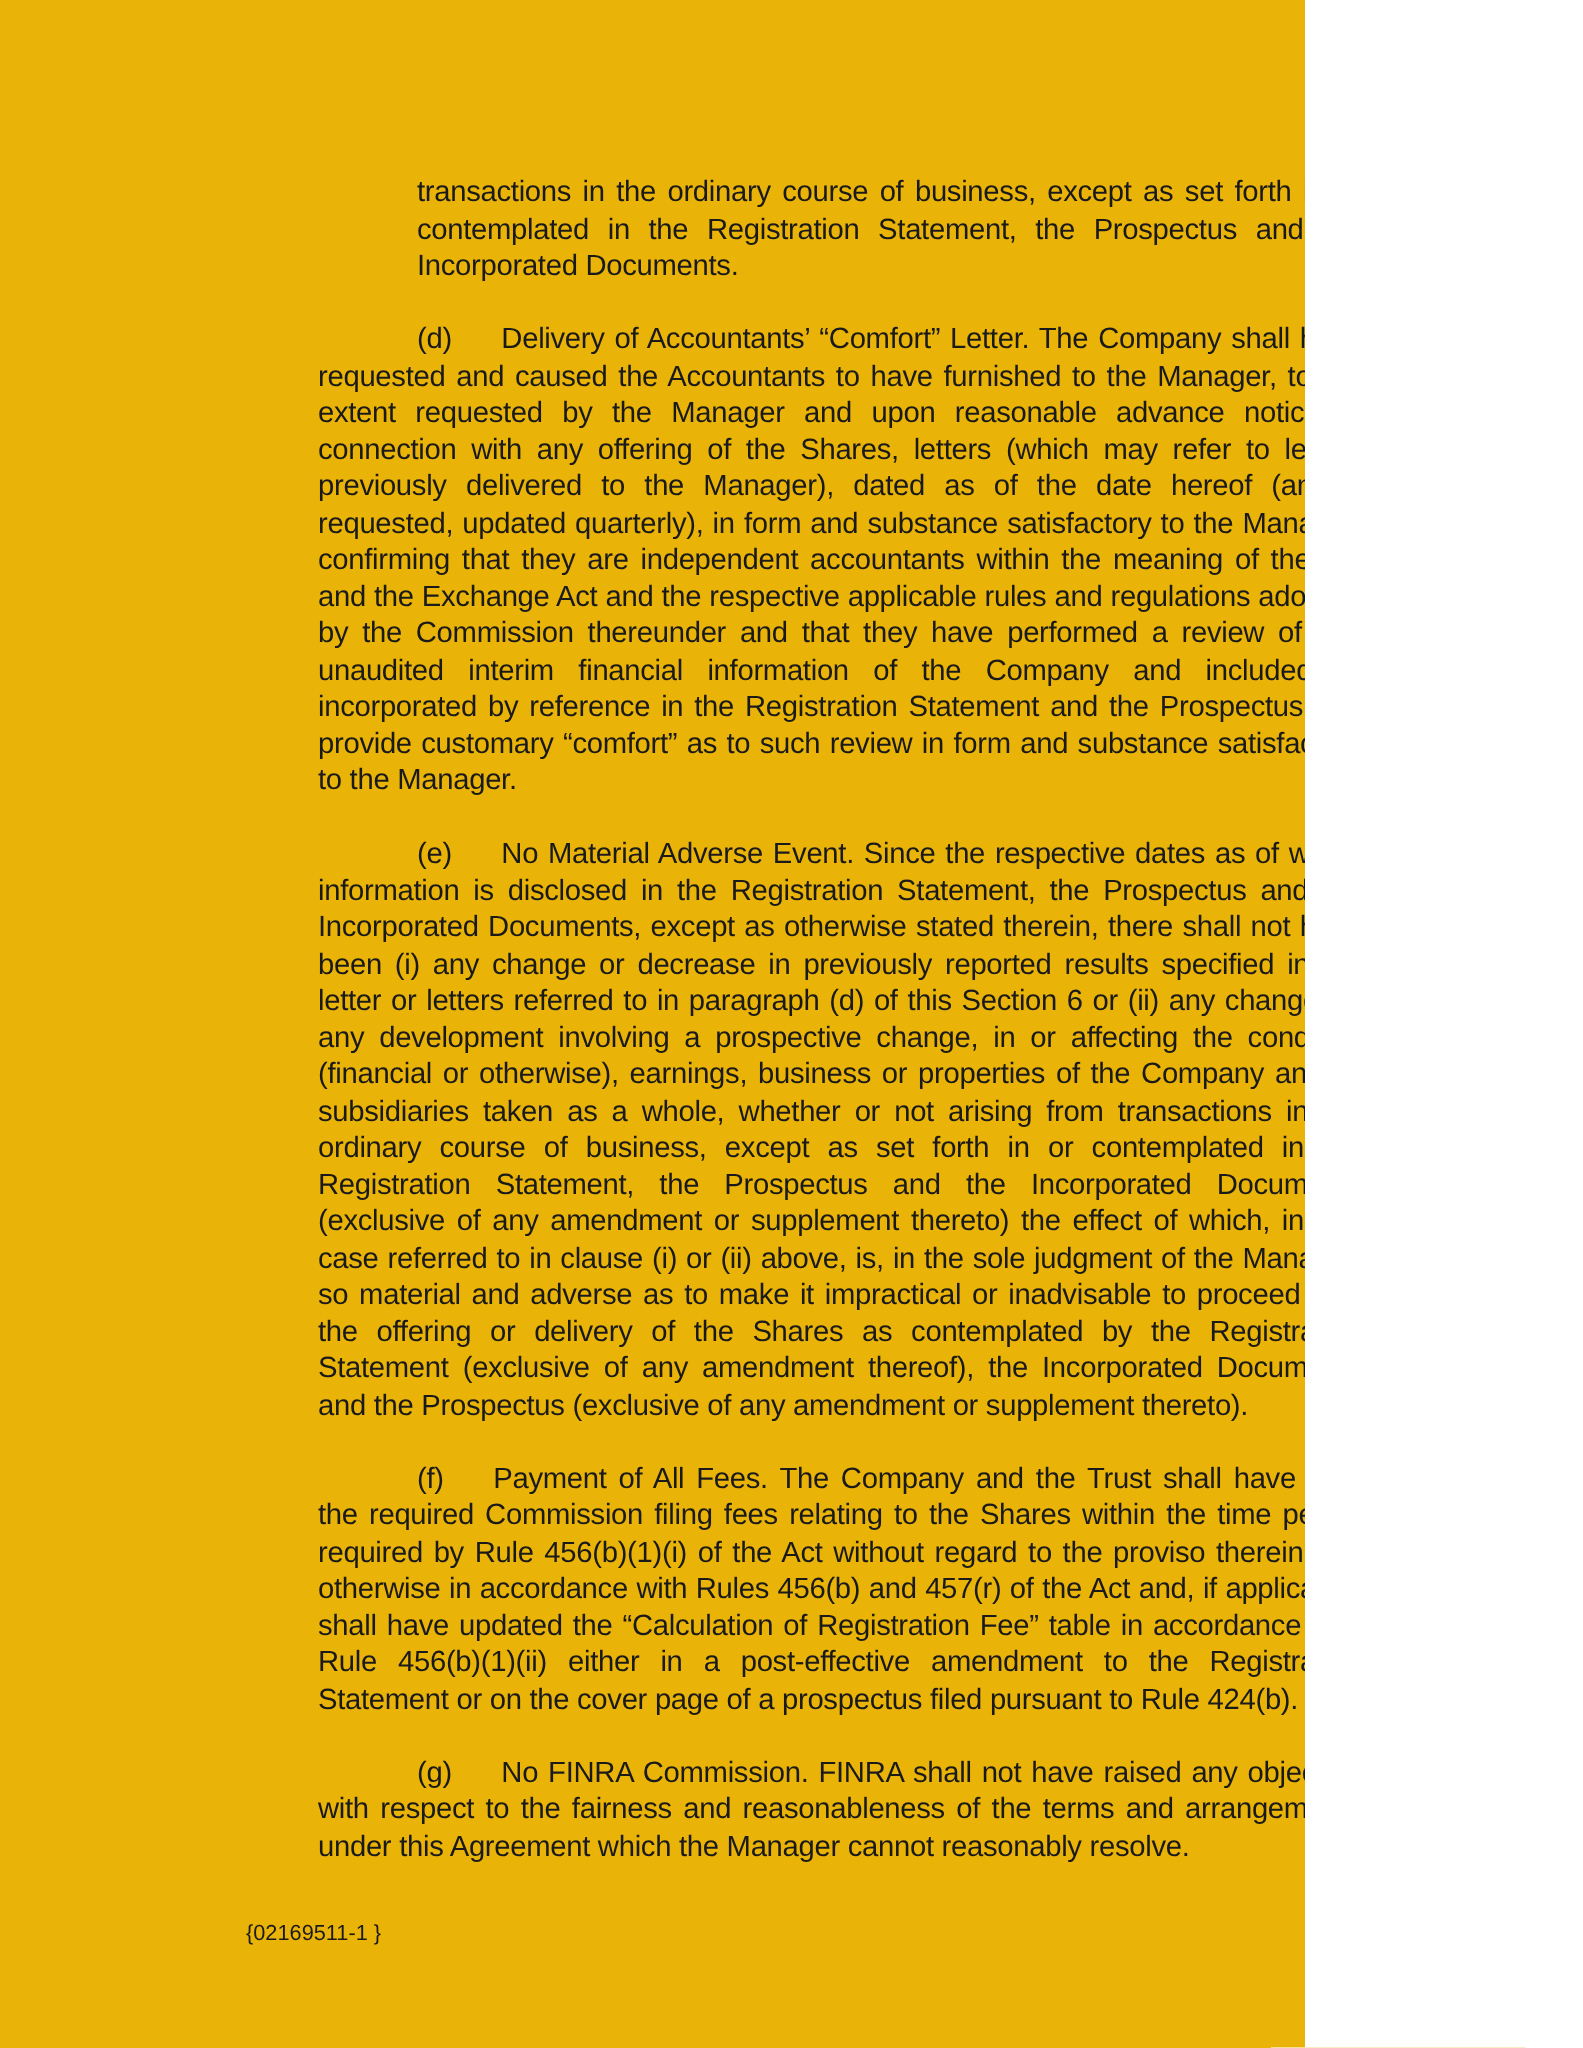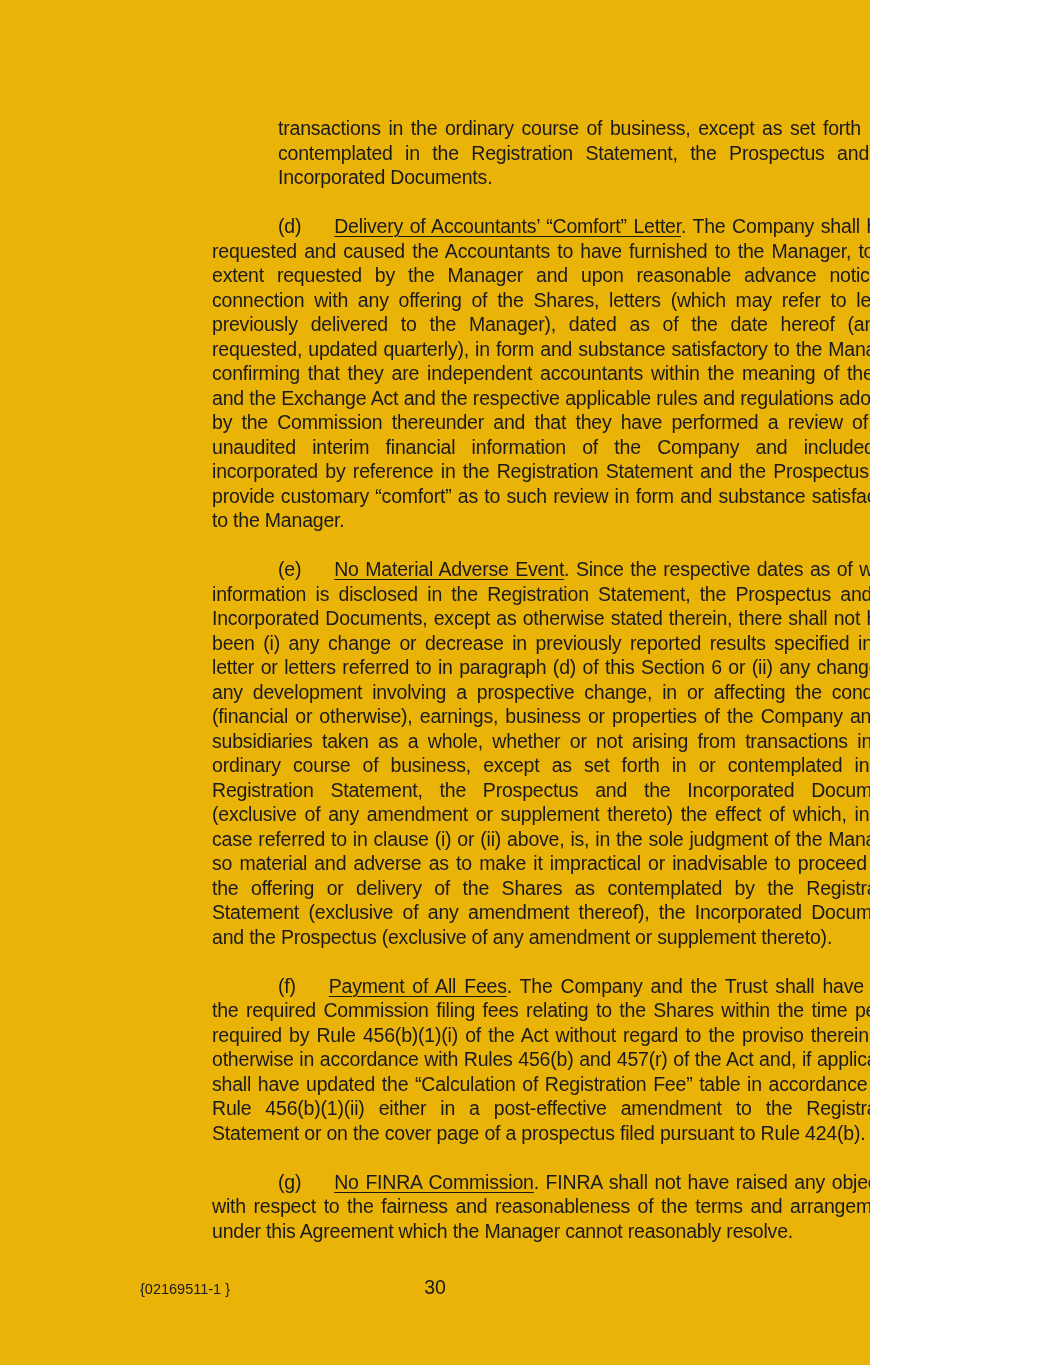--- a/index.html
+++ b/index.html
@@ -32,27 +32,26 @@
   }
   .para {
     margin: 24.5px 0 0 0;
     text-indent: 66px;
   }
   .tab {
     display: inline-block;
     width: 33px;
   }
   .phead {
-    text-decoration: underline;
     text-underline-offset: 3px;
     text-decoration-thickness: 1.3px;
   }
   .footer-docid {
     position: absolute;
-    left: 140px;
+    left: 164px;
     top: 1281px;
     font-size: 14.5px;
     letter-spacing: 0;
     color: #1a1a1a;
   }
   .footer-pagenum {
     position: absolute;
     left: 0;
     top: 1276px;
     width: 100%;
@@ -75,14 +74,13 @@
     <p class="para"><span>(e)</span><span class="tab"></span><span class="phead">No Material Adverse Event</span><span>. Since the respective dates as of which information is disclosed in the Registration Statement, the Prospectus and the Incorporated Documents, except as otherwise stated therein, there shall not have been (i) any change or decrease in previously reported results specified in the letter or letters referred to in paragraph (d) of this Section 6 or (ii) any change, or any development involving a prospective change, in or affecting the condition (financial or otherwise), earnings, business or properties of the Company and its subsidiaries taken as a whole, whether or not arising from transactions in the ordinary course of business, except as set forth in or contemplated in the Registration Statement, the Prospectus and the Incorporated Documents (exclusive of any amendment or supplement thereto) the effect of which, in any case referred to in clause (i) or (ii) above, is, in the sole judgment of the Manager, so material and adverse as to make it impractical or inadvisable to proceed with the offering or delivery of the Shares as contemplated by the Registration Statement (exclusive of any amendment thereof), the Incorporated Documents and the Prospectus (exclusive of any amendment or supplement thereto).</span></p>
 
     <p class="para"><span>(f)</span><span class="tab"></span><span class="phead">Payment of All Fees</span><span>. The Company and the Trust shall have paid the required Commission filing fees relating to the Shares within the time period required by Rule 456(b)(1)(i) of the Act without regard to the proviso therein and otherwise in accordance with Rules 456(b) and 457(r) of the Act and, if applicable, shall have updated the “Calculation of Registration Fee” table in accordance with Rule 456(b)(1)(ii) either in a post-effective amendment to the Registration Statement or on the cover page of a prospectus filed pursuant to Rule 424(b).</span></p>
 
     <p class="para"><span>(g)</span><span class="tab"></span><span class="phead">No FINRA Commission</span><span>. FINRA shall not have raised any objection with respect to the fairness and reasonableness of the terms and arrangements under this Agreement which the Manager cannot reasonably resolve.</span></p>
 
   </div>
 
   <div class="footer-docid">{02169511-1 }</div>
 
-  <div class="footer-pagenum">30</div>
 </div>
 
 </body></html>

